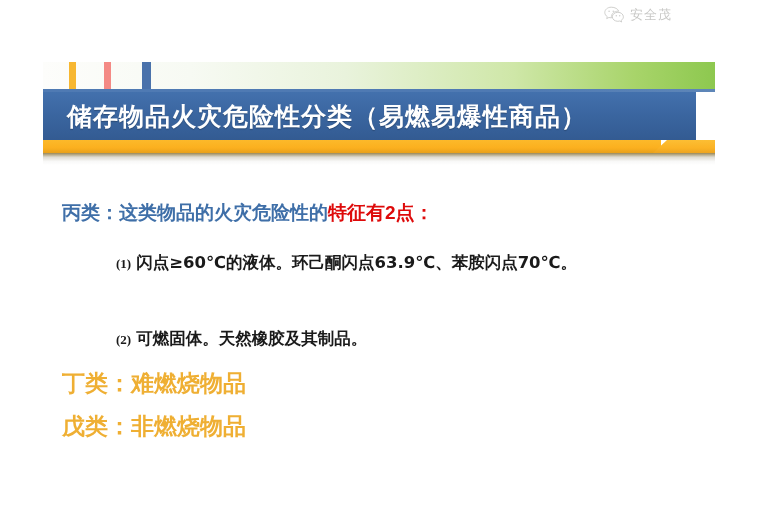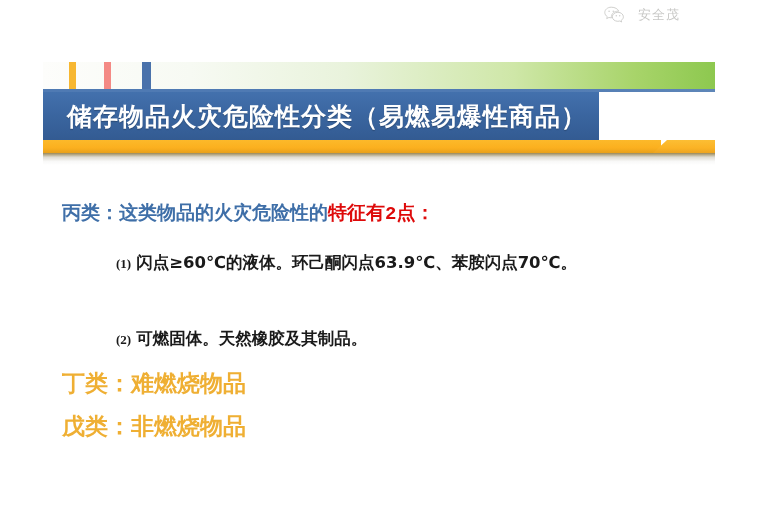--- a/index.html
+++ b/index.html
@@ -7,21 +7,21 @@
     width:760px; height:508px;
     background:#ffffff;
     font-family:"Liberation Sans","DejaVu Sans",sans-serif;
     overflow:hidden;
   }
   .slide { position:relative; width:760px; height:508px; background:#fff; }
 
   
   .watermark {
     position:absolute; top:6px; left:604px;
-    display:flex; align-items:center; gap:14px;
+    display:flex; align-items:center; gap:6px;
     opacity:0.55;
   }
   .wechat-icon { width:20px; height:18px; position:relative; display:block; }
   .wm-text {
     font-size:13px; color:#9a9a96; letter-spacing:1px;
     font-family:"DejaVu Sans",sans-serif; line-height:18px;
   }
 
   
   .deco-strip {
@@ -35,21 +35,21 @@
   .stripe-blue   { left:99px; width:9px; background:#4a72ab; }
   .deco-underline {
     position:absolute; left:43px; top:89px;
     width:672px; height:3px;
     background:linear-gradient(to right,#4f7ab3 0%,#4f7ab3 70%,#5e86b8 100%);
   }
 
   
   .title-bar {
     position:absolute; left:43px; top:92px;
-    width:556px; height:48px;
+    width:653px; height:48px;
     background:linear-gradient(to bottom,#4371ad 0%,#3a659f 50%,#335b92 100%);
     display:flex; align-items:center;
   }
   .title-text {
     color:#ffffff; font-size:25px; font-weight:bold;
     letter-spacing:1px; margin-left:24px;
     font-family:"DejaVu Sans","Liberation Sans",sans-serif;
     text-shadow:0 1px 1px rgba(0,0,0,0.25);
     white-space:nowrap;
   }
@@ -69,21 +69,21 @@
     position:absolute; left:43px; top:153px; width:672px; height:12px;
     background:linear-gradient(to bottom,rgba(120,96,30,0.75) 0%,rgba(150,140,110,0.30) 35%,rgba(190,190,185,0.10) 70%,rgba(255,255,255,0) 100%);
   }
 
   
   .body-area { position:absolute; left:0; top:160px; width:760px; }
 
   .line-head {
     position:absolute; left:62px; top:40px;
     font-size:19px; font-weight:bold; white-space:nowrap;
-    font-family:Liberation Mono, monospace;
+    font-family:Liberation Sans, sans-serif;
   }
   .t-blue { color:#3f6fa8; }
   .t-red  { color:#de0a0a; }
 
   .item {
     position:absolute; left:88px;
     font-size:16.5px; font-weight:bold; color:#1a1a1a;
     white-space:nowrap;
     font-family:"DejaVu Sans","Liberation Sans",sans-serif;
     margin-left:28px;

